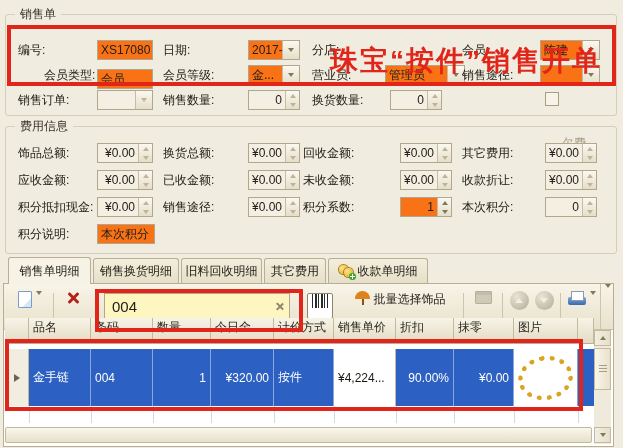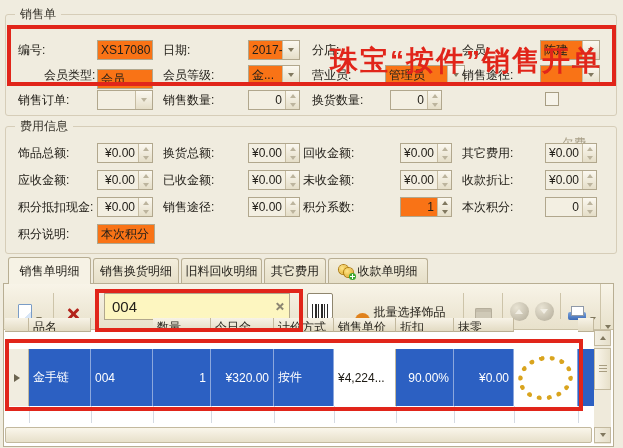--- a/index.html
+++ b/index.html
@@ -25,21 +25,21 @@
   
   .redbox{position:absolute;border:4px solid #e1251a;z-index:50;pointer-events:none;}
   .watermark{position:absolute;color:#e1251a;font-weight:bold;font-size:28px;letter-spacing:2px;white-space:nowrap;z-index:51;pointer-events:none;}
   
   .tab{position:absolute;top:258px;height:25px;box-sizing:border-box;background:linear-gradient(#f3eedd,#e6dfc8);
     border:1px solid #b8ae93;border-bottom:none;border-radius:3px 3px 0 0;display:flex;align-items:center;justify-content:center;gap:4px;}
   .tab.active{background:#f6f2e5;height:27px;top:257px;z-index:5;}
   
   .panel{position:absolute;left:3px;top:283px;width:609px;height:162px;border:1px solid #b8ae93;box-sizing:content-box;background:#fff;}
   .tbar{position:absolute;left:0;top:0;width:609px;height:46px;background:linear-gradient(#f8f4e8,#e8e1cb);border-bottom:1px solid #c9c0a6;box-sizing:border-box;}
-  .tbtn{position:absolute;top:7px;height:30px;display:flex;align-items:flex-end;justify-content:center;gap:4px;border-radius:2px;}
+  .tbtn{position:absolute;top:7px;height:30px;display:flex;align-items:flex-start;justify-content:center;gap:4px;border-radius:2px;}
   .tsep{position:absolute;top:9px;width:1px;height:26px;background:#cdc4a9;}
   
   .doc{width:12px;height:15px;background:linear-gradient(135deg,#ffffff 70%,#d8e6f7 70%);border:1px solid #7a9cc6;border-radius:1px;}
   .xk{position:relative;width:14px;height:14px;}
   .xk::before,.xk::after{content:"";position:absolute;left:6px;top:0;width:3px;height:14px;background:#b3231b;border-radius:1px;}
   .xk::before{transform:rotate(45deg);} .xk::after{transform:rotate(-45deg);}
   .xs{position:relative;width:9px;height:9px;}
   .xs::before,.xs::after{content:"";position:absolute;left:4px;top:0;width:1.5px;height:9px;background:#8d8672;}
   .xs::before{transform:rotate(45deg);} .xs::after{transform:rotate(-45deg);}
   .bc{width:16px;height:14px;background:repeating-linear-gradient(90deg,#2a2a2a 0 1px,transparent 1px 3px,#2a2a2a 3px 5px,transparent 5px 6px);}
@@ -52,21 +52,21 @@
   .prn{position:relative;width:18px;height:15px;}
   .prn::before{content:"";position:absolute;left:0;top:6px;width:18px;height:8px;background:linear-gradient(#7ba4dd,#3c69b4);border-radius:2px;}
   .prn::after{content:"";position:absolute;left:3px;top:0;width:11px;height:8px;background:#fff;border:1px solid #8f99a8;}
   .coins{position:relative;width:15px;height:13px;}
   .coins i{position:absolute;width:9px;height:9px;border-radius:50%;background:radial-gradient(circle at 35% 35%,#ffe489,#d9a41e);box-shadow:0 0 0 1px #b07e12;}
   .coins .c1{left:0;top:0;} .coins .c2{left:5px;top:3px;}
   .coins .plus{position:absolute;right:-2px;bottom:-2px;width:7px;height:7px;border-radius:50%;background:#3aa62f;}
   .coins .plus::before,.coins .plus::after{content:"";position:absolute;background:#fff;}
   .coins .plus::before{left:3px;top:1px;width:1px;height:5px;} .coins .plus::after{left:1px;top:3px;width:5px;height:1px;}
   
-  .hcell{position:absolute;top:34px;height:14px;box-sizing:border-box;border-right:1px solid #c3b99e;border-bottom:1px solid #b8ae93;
+  .hcell{position:absolute;top:34px;height:26px;box-sizing:border-box;border-right:1px solid #c3b99e;border-bottom:1px solid #b8ae93;
     background:linear-gradient(#f7f3e7,#e3dbc3);line-height:18px;padding-left:4px;overflow:hidden;white-space:nowrap;color:#2b2820;}
   .dcell{position:absolute;top:65px;height:57px;box-sizing:border-box;background:#2c60c2;color:#fff;border-right:1px solid rgba(255,255,255,.45);
     display:flex;align-items:center;padding:0 4px;overflow:hidden;white-space:nowrap;}
   .dcell.right{justify-content:flex-end;}
   .dcell.white{background:#fff;color:#1d1a14;}
   .tri-r{width:0;height:0;border-top:4px solid transparent;border-bottom:4px solid transparent;border-left:6px solid #6b6450;}
   .brc{width:46px;height:34px;border:5px dotted #d9a41e;border-radius:50%;transform:rotate(-10deg);}
   .esep{position:absolute;top:122px;height:17px;width:1px;background:#d4dae3;}
   .vs{position:absolute;left:590px;width:17px;box-sizing:border-box;background:linear-gradient(90deg,#f2eee1,#e6dfca);border:1px solid #c3b99e;display:flex;align-items:center;justify-content:center;}
   .grip{width:8px;height:8px;background:repeating-linear-gradient(#a89d80 0 1px,transparent 1px 3px);}
@@ -382,26 +382,28 @@
       </div>
       <div class="tbtn" style="left:596px;top:0;width:13px;height:45px;border-left:1px solid #cdc4a9;border-radius:0;">
         <i class="adn"></i>
       </div>
     </div>
 
     <div style="position:absolute;left:1px;top:46px;width:589px;height:97px;background:#fff;"></div>
 
     <div class="hcell" style="left:1px;width:24px;padding-left:0;"></div>
     <div class="hcell" style="left:25px;width:62px;">品名</div>
+    <div class="hcell" style="left:87px;width:62px;">条码</div>
     <div class="hcell" style="left:149px;width:58px;">数量</div>
     <div class="hcell" style="left:207px;width:63px;">今日金…</div>
     <div class="hcell" style="left:270px;width:60px;">计价方式</div>
     <div class="hcell" style="left:330px;width:62px;">销售单价</div>
     <div class="hcell" style="left:392px;width:58px;">折扣</div>
     <div class="hcell" style="left:450px;width:60px;">抹零</div>
+    <div class="hcell" style="left:510px;width:64px;">图片</div>
     <div class="hcell" style="left:574px;width:16px;padding-left:0;"></div>
 
     <div class="dcell" style="left:1px;width:24px;background:#f1ede0;border-right:1px solid #c3b99e;justify-content:center;">
       <span class="tri-r"></span>
     </div>
     <div class="dcell" style="left:25px;width:62px;">金手链</div>
     <div class="dcell" style="left:87px;width:62px;">004</div>
     <div class="dcell right" style="left:149px;width:58px;">1</div>
     <div class="dcell right" style="left:207px;width:63px;">¥320.00</div>
     <div class="dcell" style="left:270px;width:60px;">按件</div>

